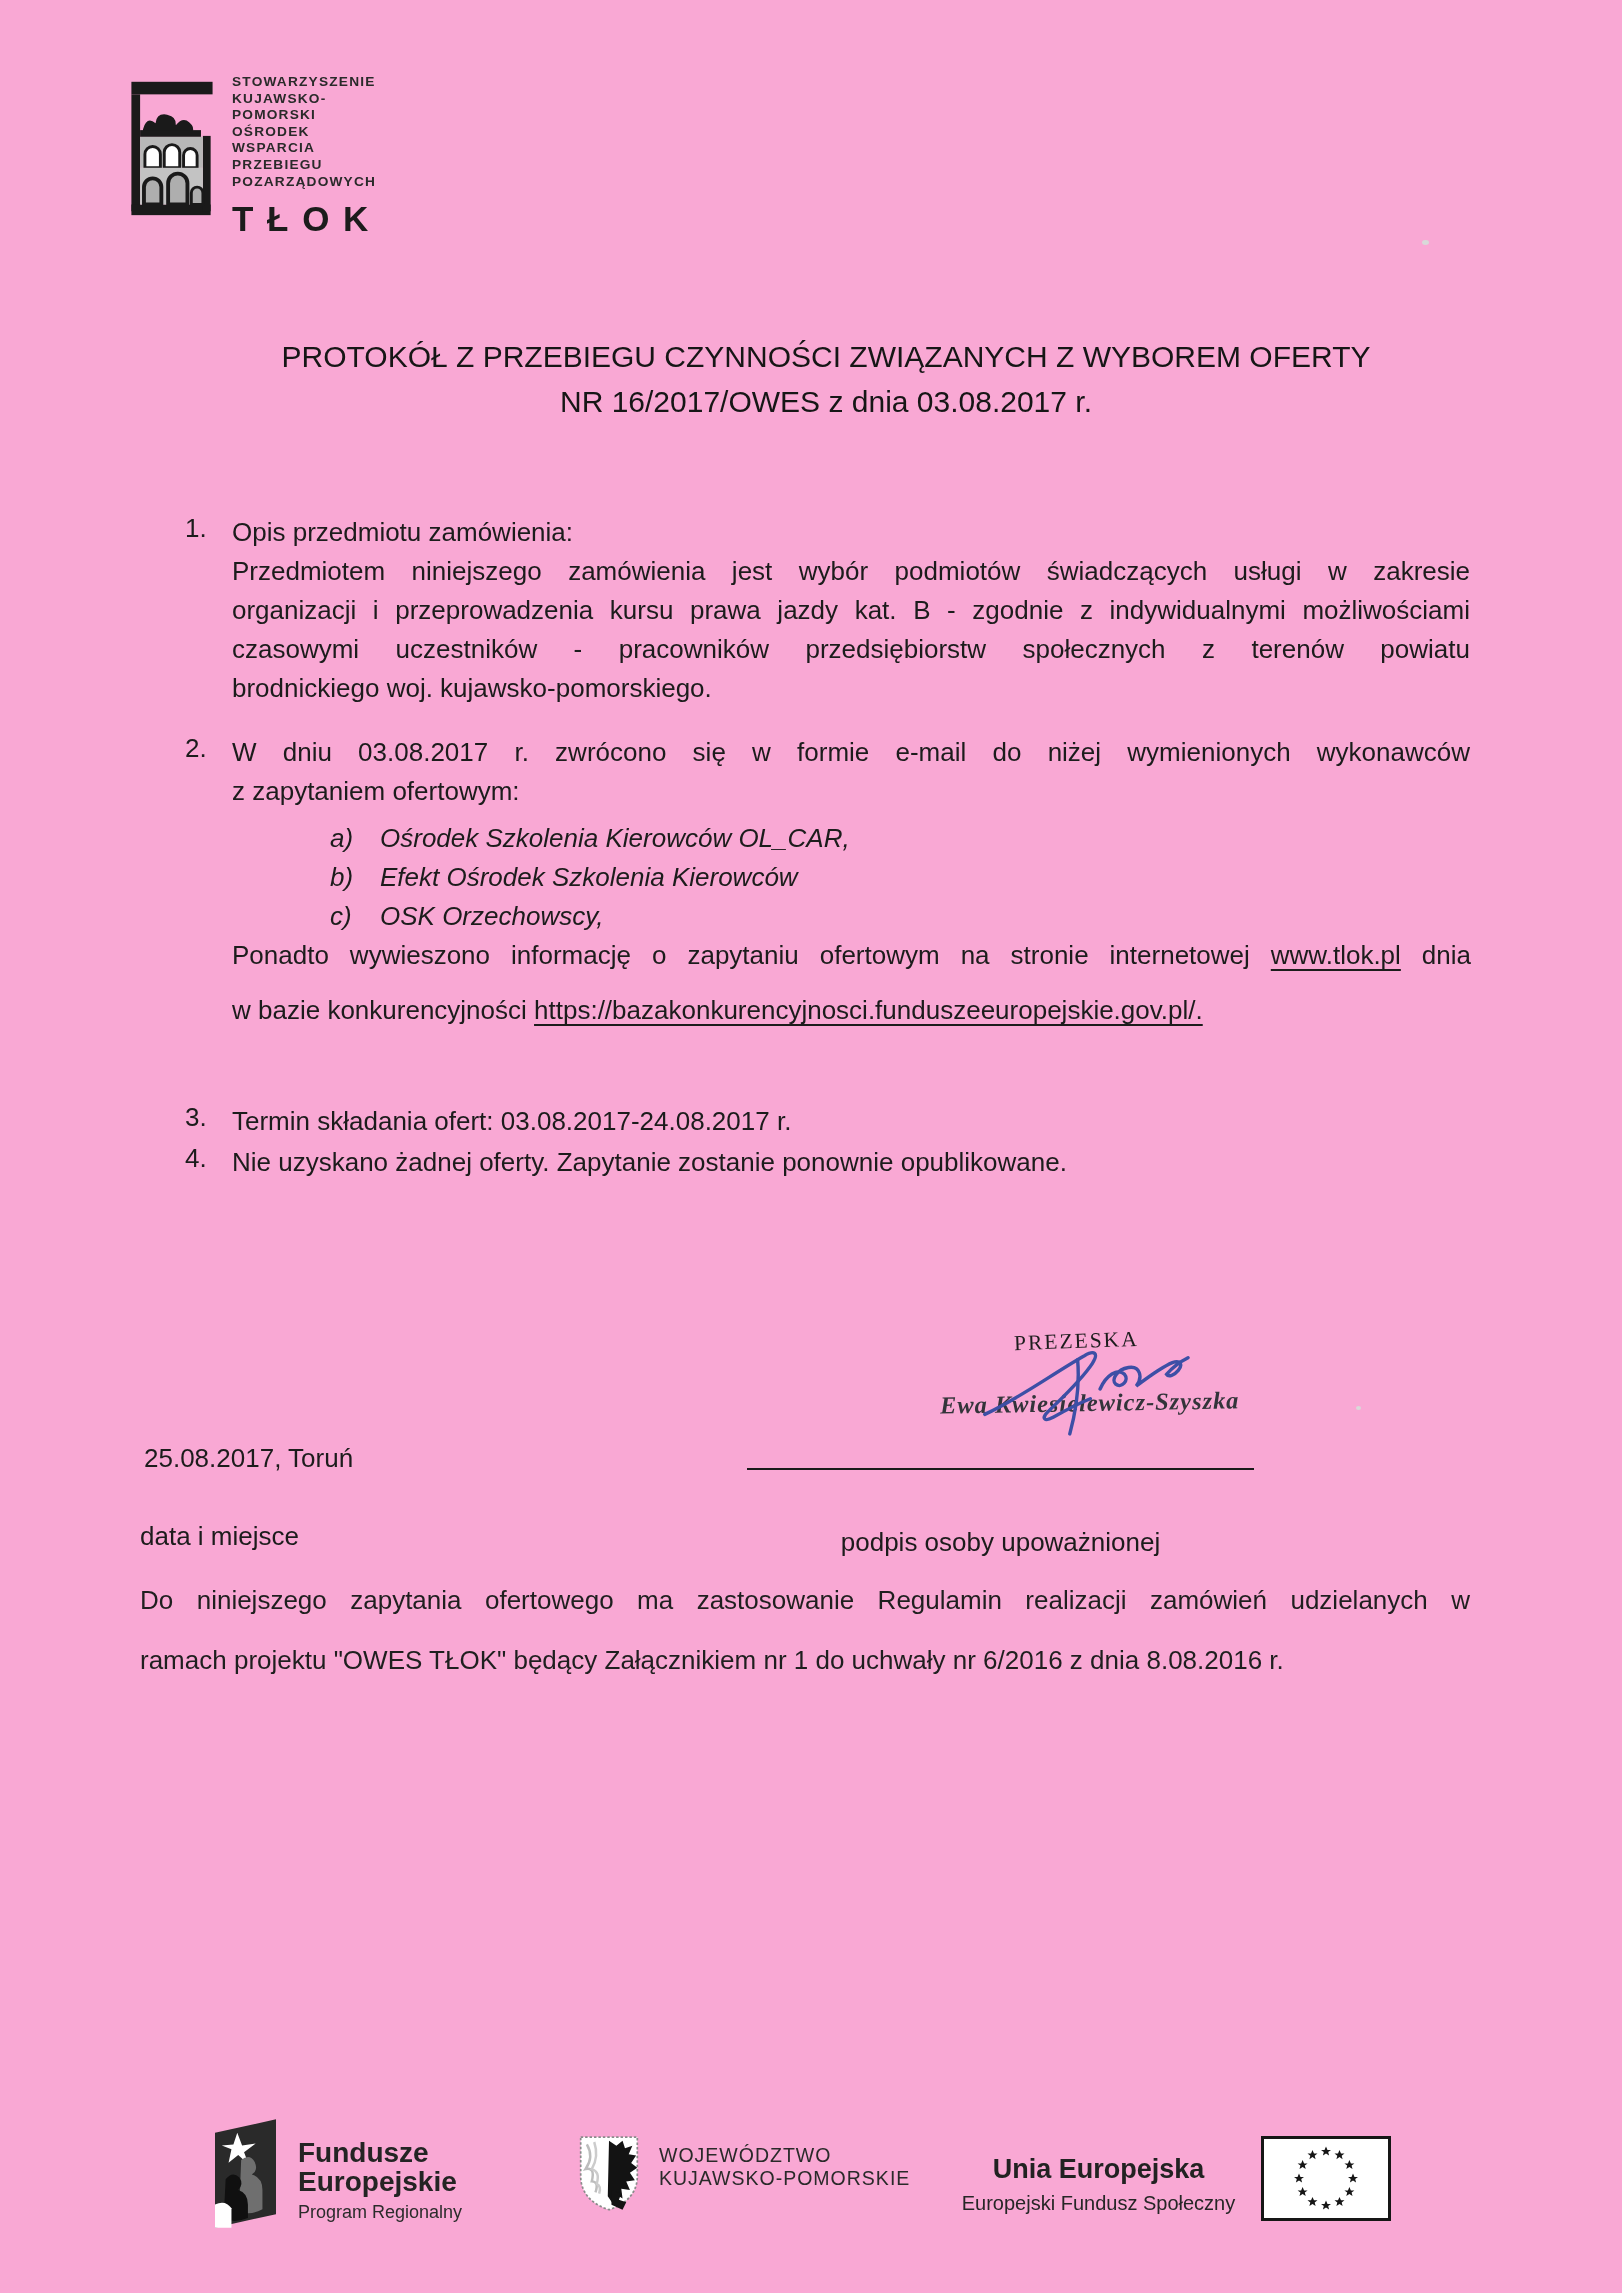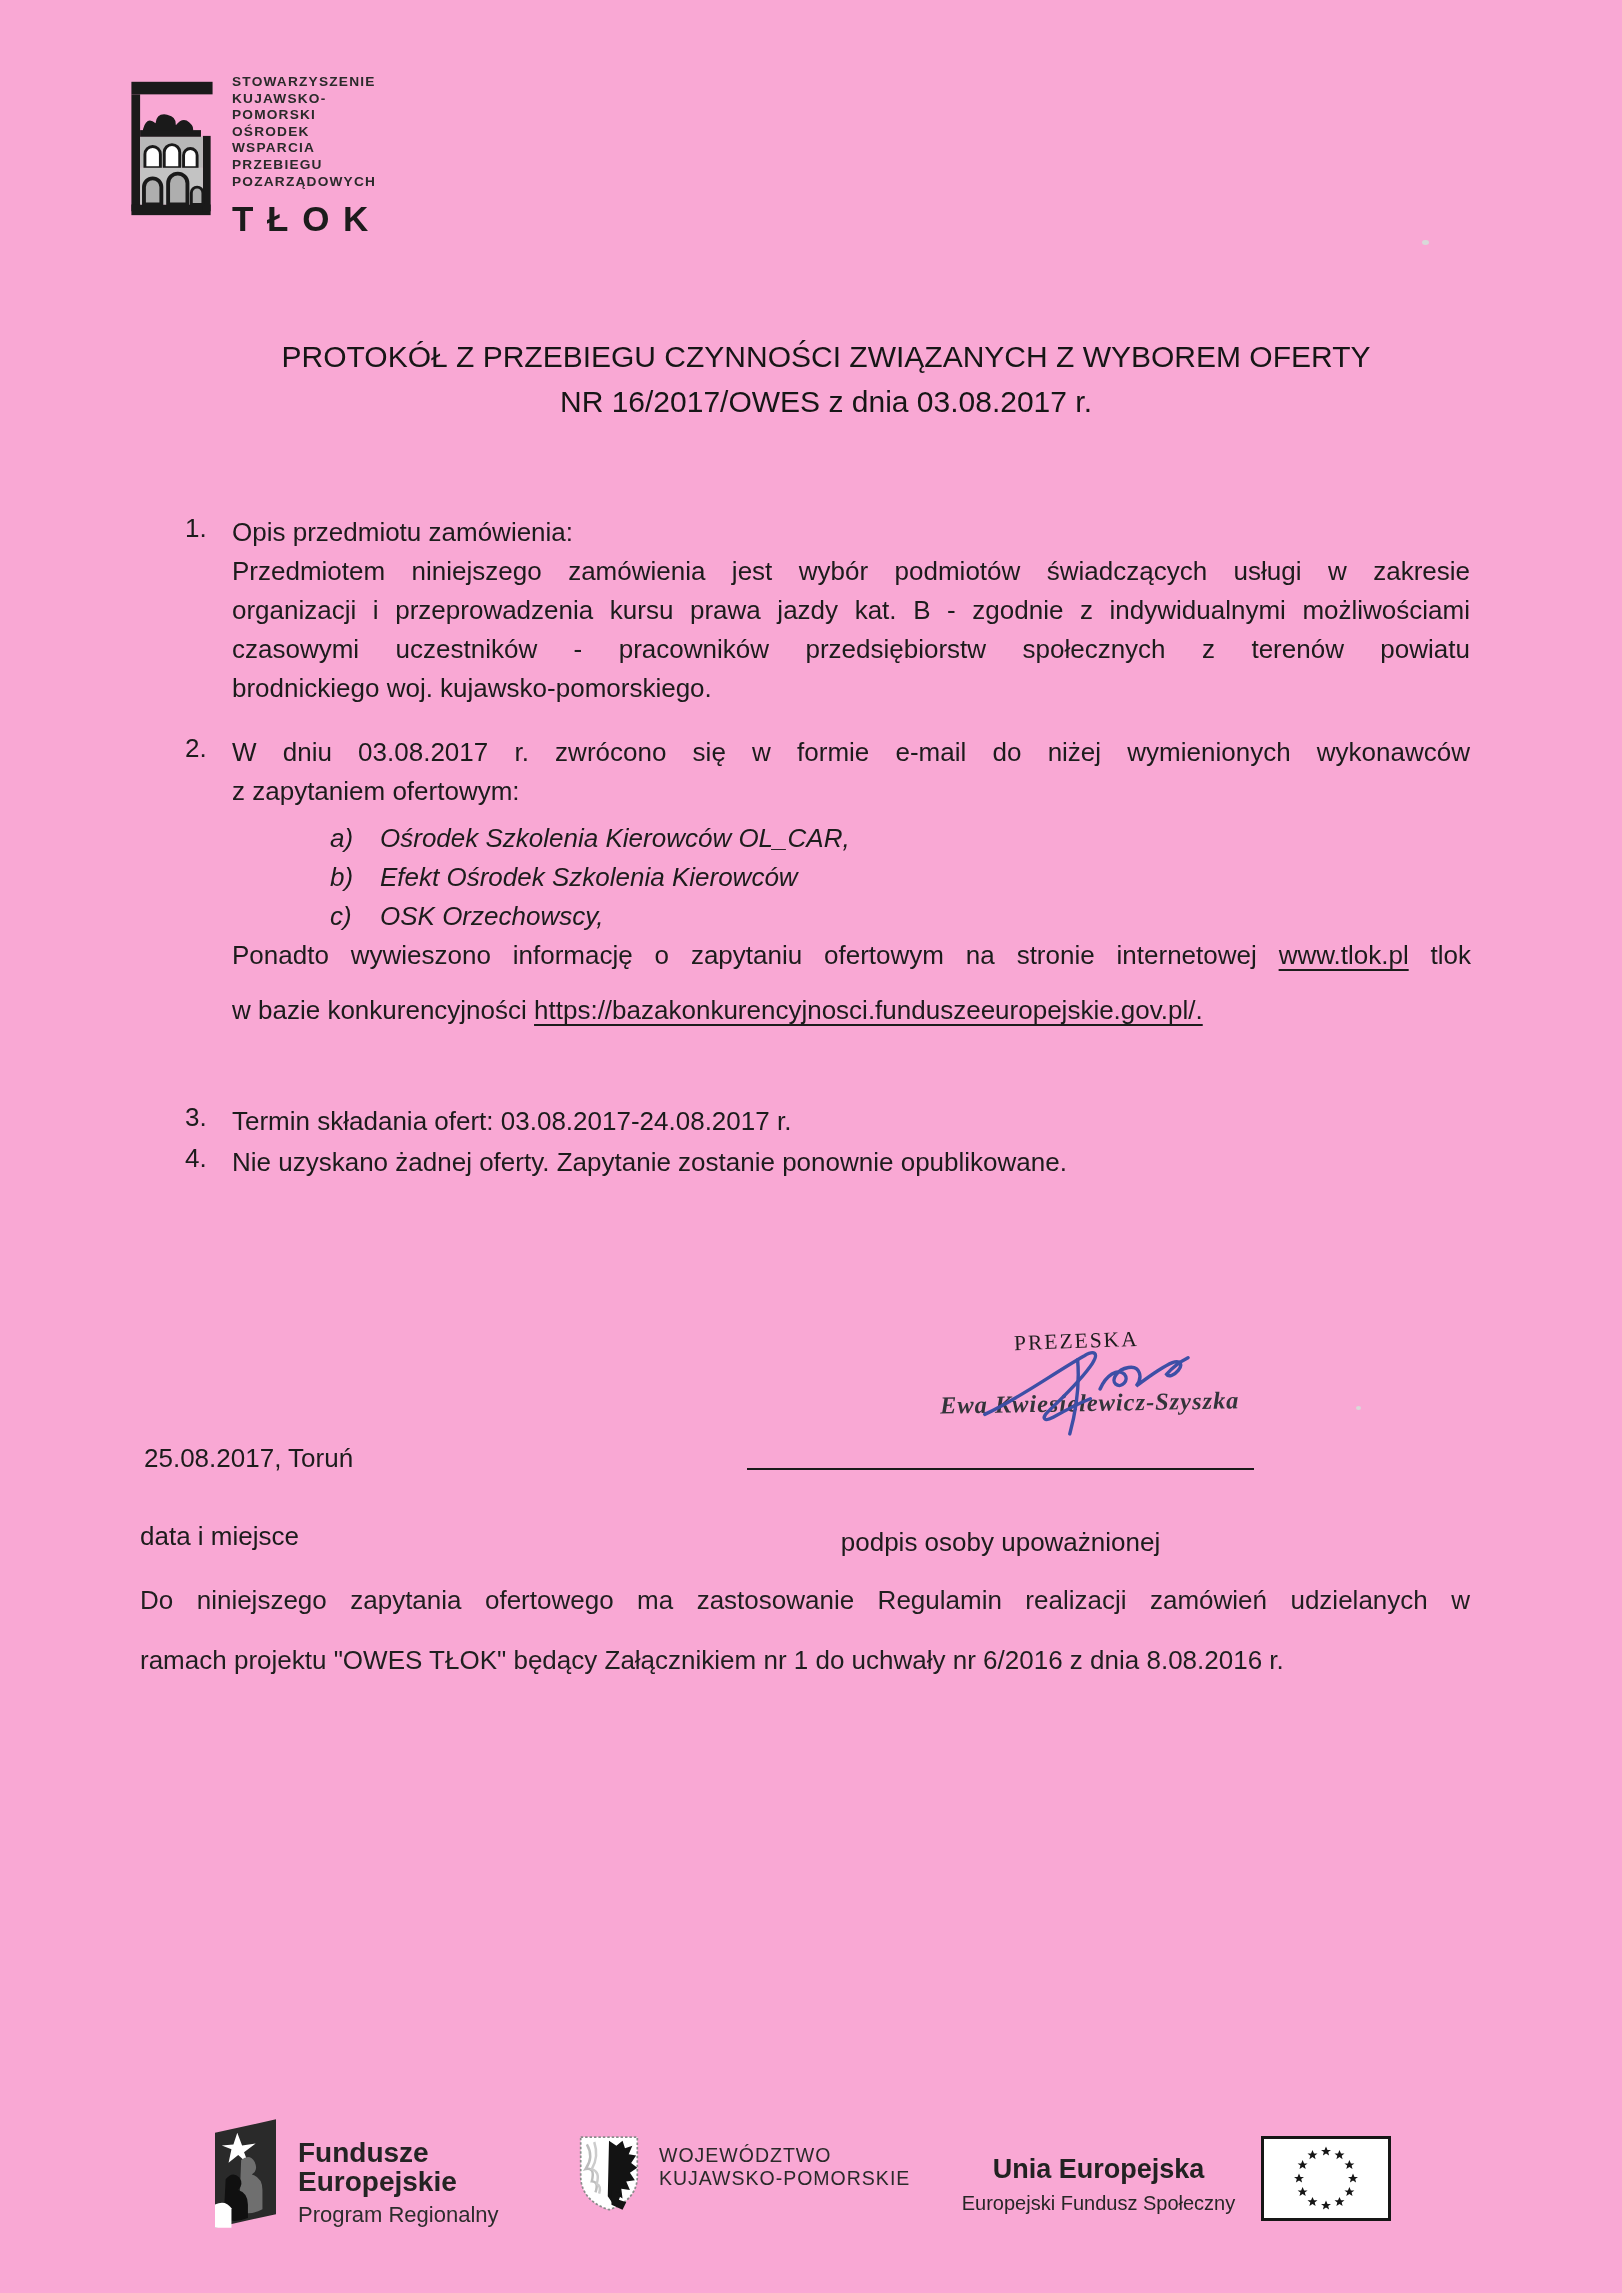--- a/index.html
+++ b/index.html
@@ -45,21 +45,21 @@
   .date-label{position:absolute;left:140px;top:1521px;font-size:26px;}
 
   
   .closing{position:absolute;left:140px;top:1570px;width:1330px;font-size:26px;}
   .closing .cline{height:60px;line-height:60px;}
 
   
   .fe-emblem{position:absolute;left:215px;top:2118px;width:61px;height:111px;}
   .fe-text{position:absolute;left:298px;top:2138px;}
   .fe-l1,.fe-l2{font-size:28px;font-weight:bold;line-height:29px;color:#242424;}
-  .fe-l3{font-size:22px;margin-top:5.9px;color:#2c2c2c;}
+  .fe-l3{font-size:18px;margin-top:5.9px;color:#2c2c2c;}
   .voiv-shield{position:absolute;left:577px;top:2134px;width:64px;height:80px;}
   .voiv-text{position:absolute;left:659px;top:2144px;}
   .voiv-l1,.voiv-l2{font-size:19.5px;line-height:23.4px;letter-spacing:1px;color:#2a2a2a;}
   .eu-text{position:absolute;left:961px;top:2146px;width:275px;text-align:center;margin-top:8px;}
   .eu-l1{font-size:27px;font-weight:bold;color:#222;}
   .eu-l2{font-size:20px;margin-top:6.8px;color:#262626;}
   .eu-flag{position:absolute;left:1260px;top:2136px;width:132px;height:85px;}
 
   .speck{position:absolute;background:#d9d9d9;border-radius:50%;}
 </style>
@@ -125,21 +125,21 @@
         <span class="letter">b)</span><span>Efekt Ośrodek Szkolenia Kierowców</span>
       </div>
       <div class="line sub">
         <span class="letter">c)</span><span>OSK Orzechowscy,</span>
       </div>
     </div>
   </div>
 
   <div class="ponadto bodytext" style="top:928px;">
     <div class="pline jline">
-      <span>Ponadto wywieszono informację o zapytaniu ofertowym na stronie internetowej </span><span class="doclink">www.tlok.pl</span><span> tlok</span>
+      <span>Ponadto wywieszono informację o zapytaniu ofertowym na stronie internetowej </span><span class="doclink">www.tlok.pl</span><span> dnia</span>
     </div>
     <div class="pline">
       <span>w bazie konkurencyjności </span><span class="doclink">https://bazakonkurencyjnosci.funduszeeuropejskie.gov.pl/.</span>
     </div>
   </div>
 
   <div class="item bodytext" style="top:1102px;">
     <span class="num">3.</span>
     <div class="content">
         <div class="line">Termin składania ofert: 03.08.2017-24.08.2017 r.</div>

